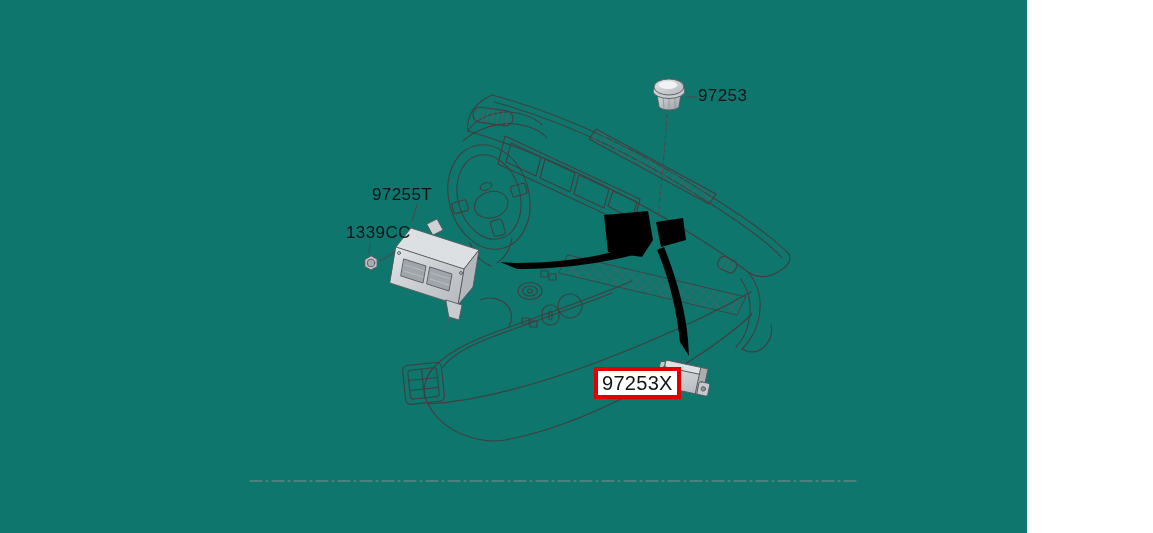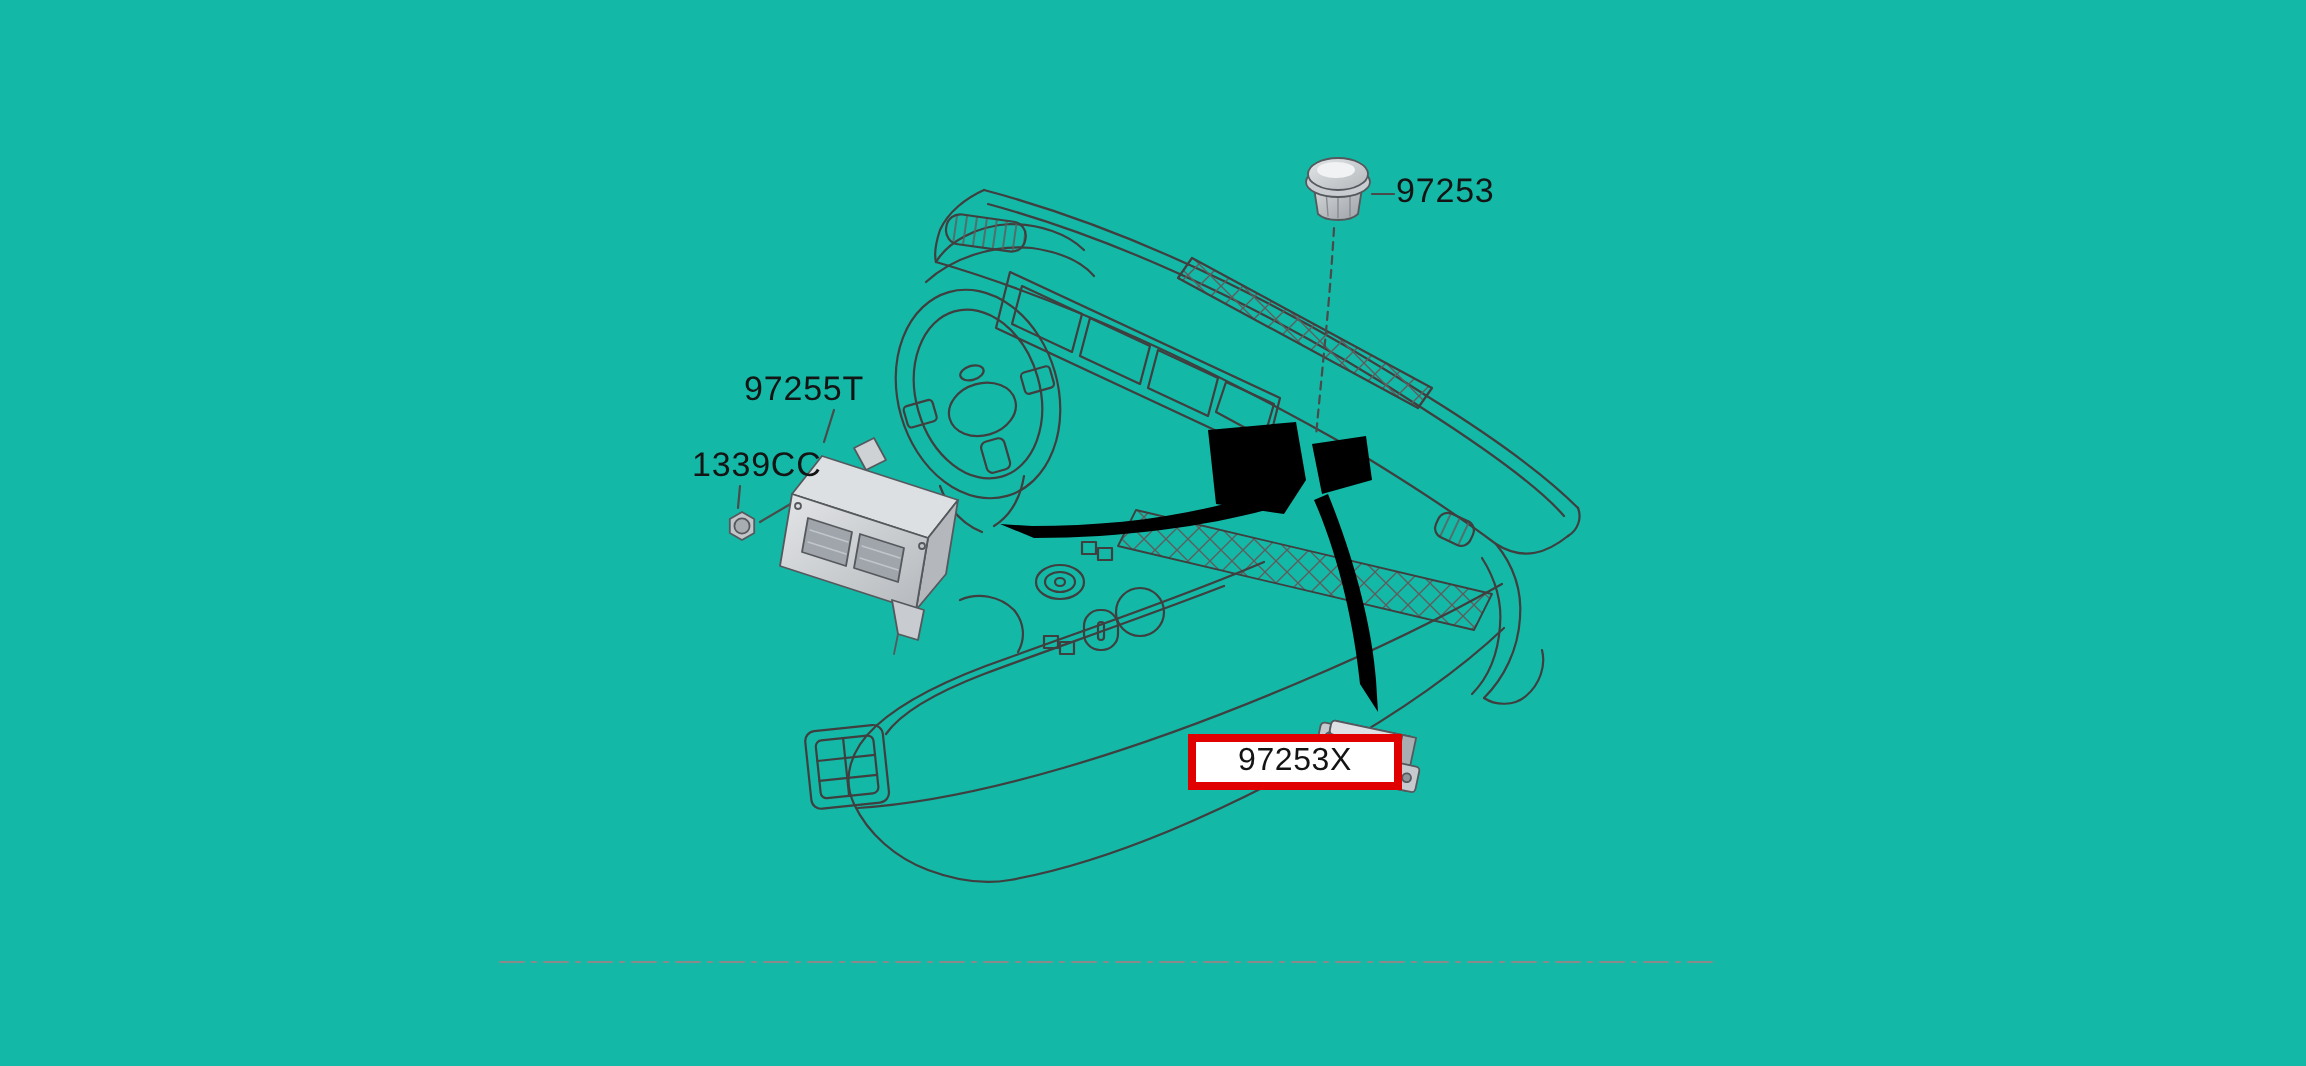--- a/index.html
+++ b/index.html
@@ -1,43 +1,43 @@
 <!DOCTYPE html>
 <html style="--highlight: #e00000; --ink: #3f3f3f; --label: #141414;"><head>
 <meta charset="utf-8">
 <style>
   :root { --highlight: #e00000; --ink: #3f3f3f; --label: #141414; }
   * { box-sizing: border-box; }
   html,body { margin:0; padding:0; background:#fff; }
   .stage {
     position: relative;
-    width: 1153px; height: 533px;
-    background: #14b8a6;
+    width: 1027px; height: 533px;
+    background: #0f766e;
     font-family: "Liberation Sans", sans-serif;
     overflow: hidden;
   }
   svg.diagram { position:absolute; left:0; top:0; }
   .part-label {
     position:absolute;
     font-size:17px; line-height:1.1;
     color: var(--label);
     letter-spacing:.4px;
     white-space:nowrap;
     cursor:default;
   }
   #lbl-97253  { left:698px; top:87px; }
   #lbl-97255T { left:372px; top:186px; }
   #lbl-1339CC { left:346px; top:224px; }
   .highlight-box {
     position:absolute;
     left:594px; top:367px;
     border:4px solid var(--highlight);
     background:#fff;
-    padding:1px 21px;
-    font-size:16px;
+    padding:1px 4px;
+    font-size:20px;
     letter-spacing:.3px;
     color:var(--label);
     line-height:1.1;
   }
 </style>
 </head>
 <body>
 
 <div class="stage">
 

